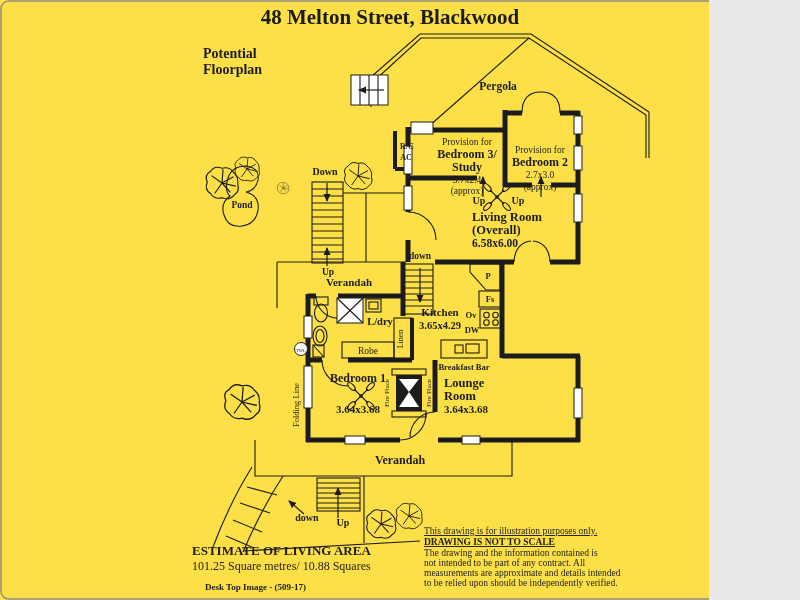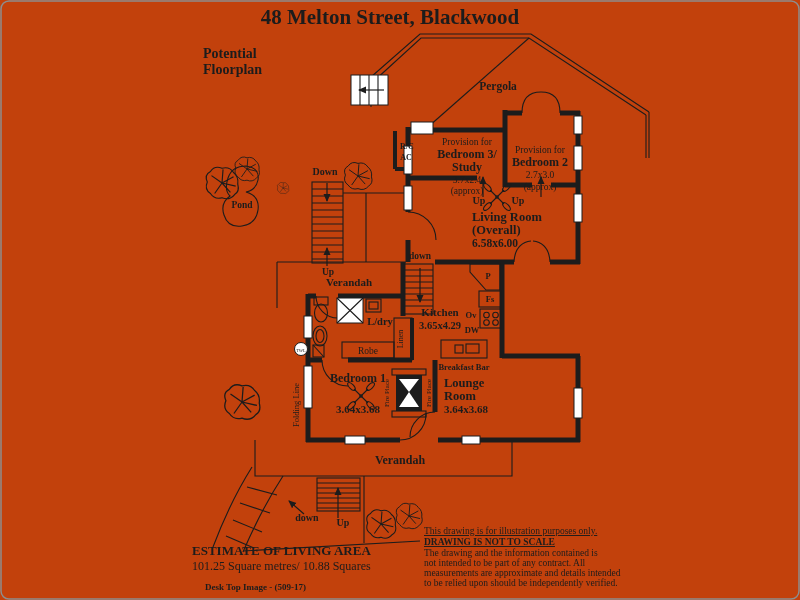--- a/index.html
+++ b/index.html
@@ -1,16 +1,16 @@
 <!DOCTYPE html>
 <html><head>
 <meta charset="utf-8">
 <style>
   html,body{margin:0;padding:0;background:#e8e8e8;}
-  #page{position:relative;width:800px;height:600px;background:#c2410c;overflow:hidden;}
+  #page{position:relative;width:709px;height:600px;background:#fde047;overflow:hidden;}
   svg{position:absolute;left:0;top:0;}
   text{font-family:"Liberation Serif","DejaVu Serif",serif;fill:#1c1c1c;}
   .b{font-weight:bold;}
   .u{text-decoration:underline;}
   .w{stroke:#1c1c1c;stroke-width:5;fill:none;stroke-linecap:butt;}
   .w4{stroke:#1c1c1c;stroke-width:4;fill:none;}
   .t{stroke:#1c1c1c;stroke-width:1.1;fill:none;}
   .wf{fill:#ffffff;stroke:#1c1c1c;stroke-width:1;}
   .arr{stroke:#1c1c1c;stroke-width:1.2;fill:none;marker-end:url(#ah);}
 </style>

